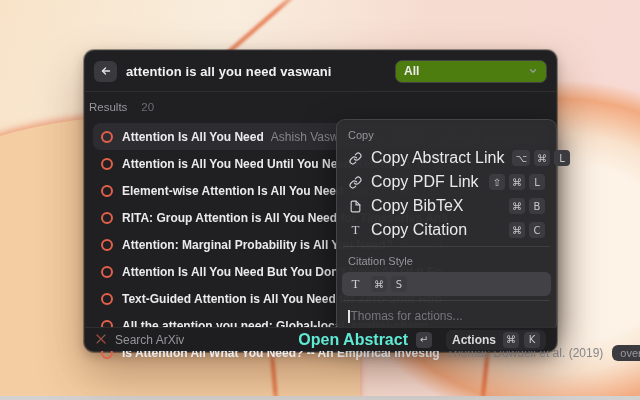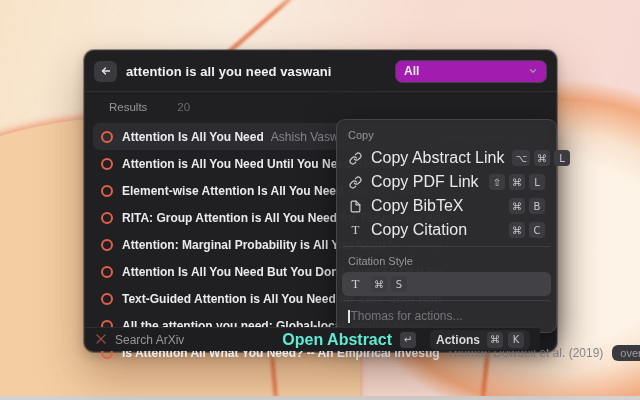--- a/index.html
+++ b/index.html
@@ -26,39 +26,39 @@
     border-radius:10px;border:1px solid rgba(255,255,255,.08);box-sizing:border-box;
     box-shadow:0 0 0 1px rgba(0,0,0,.35),0 22px 45px rgba(90,45,20,.38),0 4px 12px rgba(0,0,0,.25);}
   .hdr{display:flex;align-items:center;height:32px;padding:4px 9px;gap:9px;}
   .backbtn{width:23px;height:21px;border-radius:6px;background:#3a3a3e;display:flex;
     align-items:center;justify-content:center;flex:none;border:none;cursor:pointer;}
   .backbtn svg{display:block}
   .query{color:#f1f1f3;font-size:13px;font-weight:600;letter-spacing:.1px;flex:1;
     white-space:nowrap;overflow:hidden;}
   .dropdown{width:152px;height:23px;border:1px solid #424246;border-radius:7px;
     display:flex;align-items:center;padding:0 8px;box-sizing:border-box;gap:6px;flex:none;
-    background:#a21caf;cursor:pointer;}
+    background:#4d7c0f;cursor:pointer;}
   .dd-val{color:#ededef;font-size:12px;font-weight:600;flex:1;}
   .divider{height:1px;background:rgba(255,255,255,.07);}
-  .res-hd{display:flex;gap:30px;align-items:center;padding:9px 24px 2px;}
+  .res-hd{display:flex;gap:14px;align-items:center;padding:9px 4px 2px;}
   .res-label{color:#98989c;font-size:11.5px;}
   .res-count{color:#6b6b70;font-size:11.5px;}
   .list{position:absolute;left:8px;right:8px;top:72px;}
   .row{height:27px;display:flex;align-items:center;gap:9px;padding:0 8px;border-radius:7px;}
   .row.sel{background:#2d2d31;}
   .ring{width:12px;height:12px;border:2px solid #e2604a;border-radius:50%;flex:none;
     box-sizing:border-box;}
   .rtitle{color:#ebebed;font-size:12px;font-weight:600;white-space:nowrap;}
   .rauthor{color:#87878c;font-size:12px;white-space:nowrap;margin-left:-2px;}
   .rauthor:empty,.rbadge:empty{display:none;}
   .rbadge{margin-left:auto;background:#3b3b3f;color:#9c9ca0;font-size:11px;
     padding:2px 8px;border-radius:6px;white-space:nowrap;flex:none;}
 
   
-  .foot{position:absolute;left:0;right:16px;bottom:0;height:23px;border-top:1px solid rgba(255,255,255,.08);
+  .foot{position:absolute;left:0;right:0;bottom:0;height:23px;border-top:1px solid rgba(255,255,255,.08);
     background:#1e1e20;border-radius:0 0 9px 9px;display:flex;align-items:center;padding:0 10px;gap:8px;}
   .app{display:flex;align-items:center;gap:8px;}
   .app-name{color:#96969a;font-size:12px;}
   .primary{color:#5eead4;font-size:16px;font-weight:600;margin-left:auto;}
   .kcap{min-width:16px;height:16px;padding:0 3px;border-radius:4px;background:#3c3c40;
     color:#c7c7cb;font-size:10px;display:inline-flex;align-items:center;justify-content:center;
     font-family:"DejaVu Sans",sans-serif;box-sizing:border-box;}
   .actions-grp{display:flex;align-items:center;gap:5px;background:rgba(255,255,255,.05);
     border-radius:6px;padding:2px 6px;margin-left:6px;cursor:pointer;}
   .actions-label{color:#d9d9db;font-size:12px;font-weight:600;margin-right:2px;}

